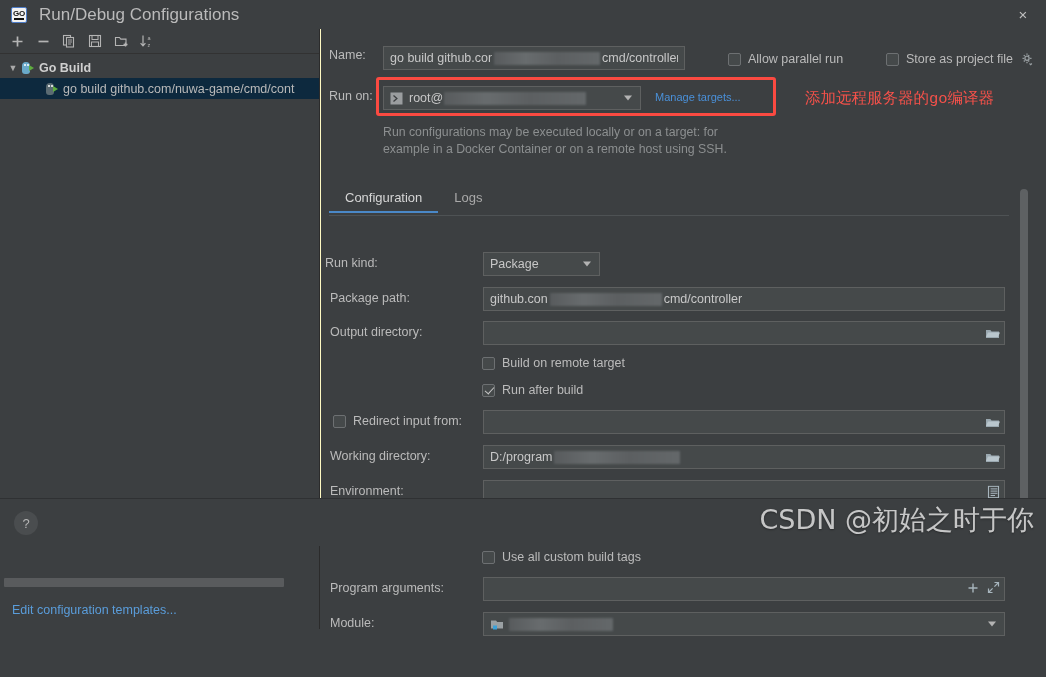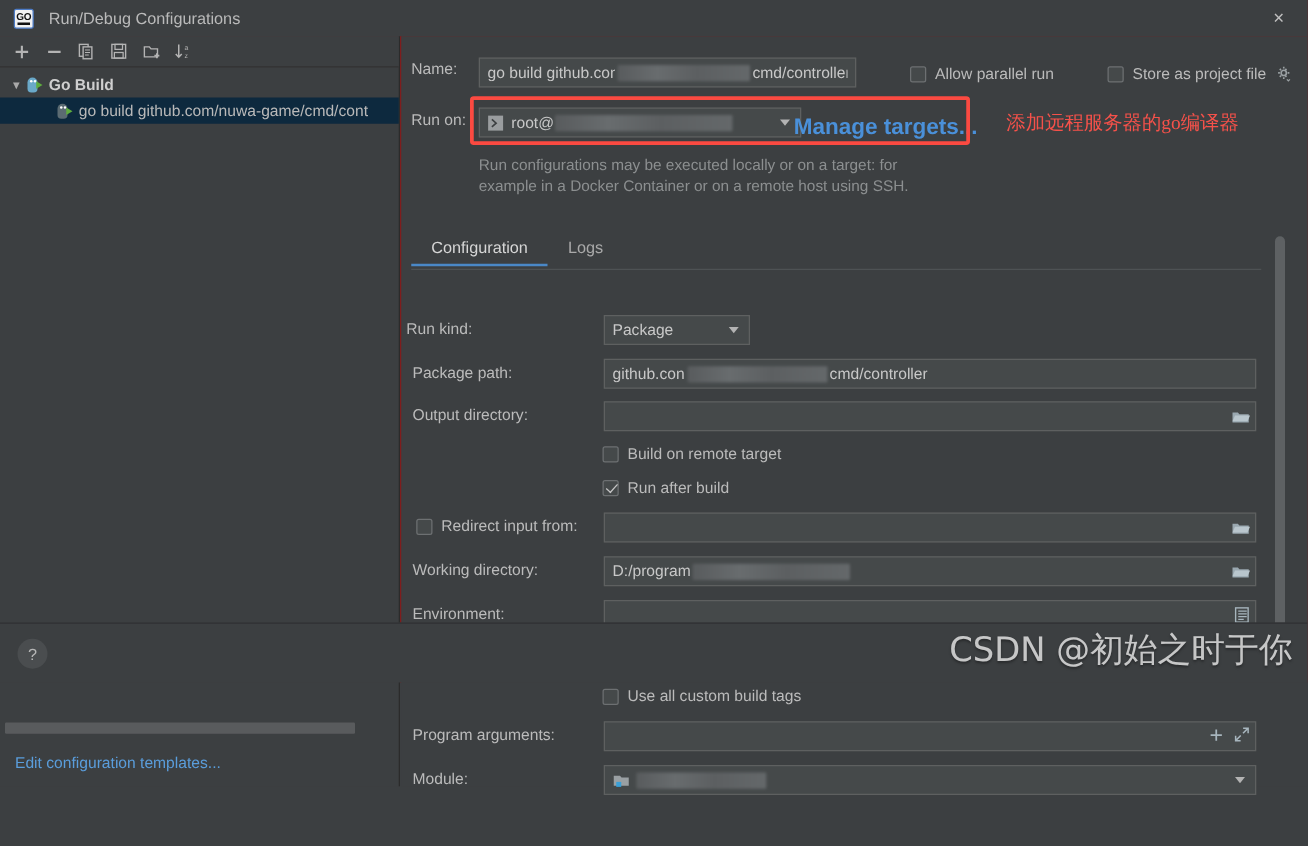--- a/index.html
+++ b/index.html
@@ -5,42 +5,42 @@
   * { box-sizing: border-box; margin: 0; padding: 0; }
   html, body {
     width: 1046px; height: 677px;
     background: #3c3f41;
     font-family: "Liberation Sans", sans-serif;
     overflow: hidden;
   }
   .window {
     position: relative;
     width: 1046px; height: 546px;
-    background: #7f1d1d;
+    background: #fef9c3;
     color: #bbbbbb;
   }
 
   
   .titlebar {
     position: absolute; left: 0; top: 0; width: 1046px; height: 29px;
     background: #3c3f41;
     display: flex; align-items: center;
   }
   .title-icon {
     width: 16px; height: 16px; margin-left: 11px; margin-right: 12px;
     border: 1.5px solid #4d7cc7; border-radius: 2px;
     background: #f2f2f2; color: #111;
     font-size: 8px; font-weight: bold; line-height: 10px;
     text-align: center; letter-spacing: -0.3px;
     font-family: "Liberation Sans", sans-serif;
     position: relative; overflow: hidden;
   }
   .title-icon .go { display:block; margin-top:1px; }
   .title-icon .bar { position:absolute; left:2px; right:2px; bottom:2px; height:2px; background:#111;}
-  .titlebar .ttl { font-size: 13px; color: #bababa; }
+  .titlebar .ttl { font-size: 17px; color: #bababa; }
   .close-btn {
     position: absolute; right: 0; top: 0; width: 46px; height: 29px;
     display: flex; align-items: center; justify-content: center;
     font-size: 15px; color: #c0c0c0; cursor: default;
   }
 
   
   .left-panel {
     position: absolute; left: 0; top: 29px; width: 320px; height: 600px;
     background: #3c3f41;
@@ -150,21 +150,21 @@
     position: absolute; font-size: 12.3px; color: #8c8f90; line-height: 17px;
   }
 
   
   .red-box {
     position: absolute; border: 3px solid #fb4a41; border-radius: 3px;
     pointer-events: none;
   }
   .red-text {
     position: absolute; color: #f5514a; font-size: 15.5px;
-    font-family: Liberation Serif, serif;
+    font-family: Liberation Mono, monospace;
     white-space: nowrap;
   }
 
   
   .tabs { position: absolute; left: 8px; top: 155px; display: flex; gap: 0; }
   .tab { padding: 6px 16px 8px 16px; font-size: 13px; color: #a9a9a9; position: relative; }
   .tab.active { color: #d6d6d6; }
   .tab.active::after {
     content: ""; position: absolute; left: 0; right: 0; bottom: 0; height: 2.5px;
     background: #4a88c7;
@@ -324,21 +324,21 @@
           <rect x="0.5" y="0.5" width="12" height="12" fill="#9a9d9f"></rect>
           <path d="M3.5 3.5l3.4 3-3.4 3" stroke="#3c3f41" stroke-width="1.3" fill="none"></path>
         </svg>
       </span>
       <span class="txt">root@</span>
       <span class="blur" style="width:142px; margin-left:1px;"></span>
       <span class="icon-btn" style="right:8px;">
         <span class="combo-arrow"></span>
       </span>
     </div>
-    <div style="position:absolute; left:314px; top:62px; font-size:18px; color:#4a90d9;font-weight:bold;">Manage targets...</div>
+    <div style="position:absolute; left:334px; top:62px; font-size:11px; color:#4a90d9;">Manage targets...</div>
 
     <div class="red-box" style="left:55px; top:48px; width:400px; height:39px;"></div>
     <div class="red-text" style="left:484px; top:59px;">添加远程服务器的go编译器</div>
 
     <div class="helper" style="left:62px; top:95px; width:420px;">
       <div>Run configurations may be executed locally or on a target: for</div>
       <div>example in a Docker Container or on a remote host using SSH.</div>
     </div>
 
     <div class="tabs">

